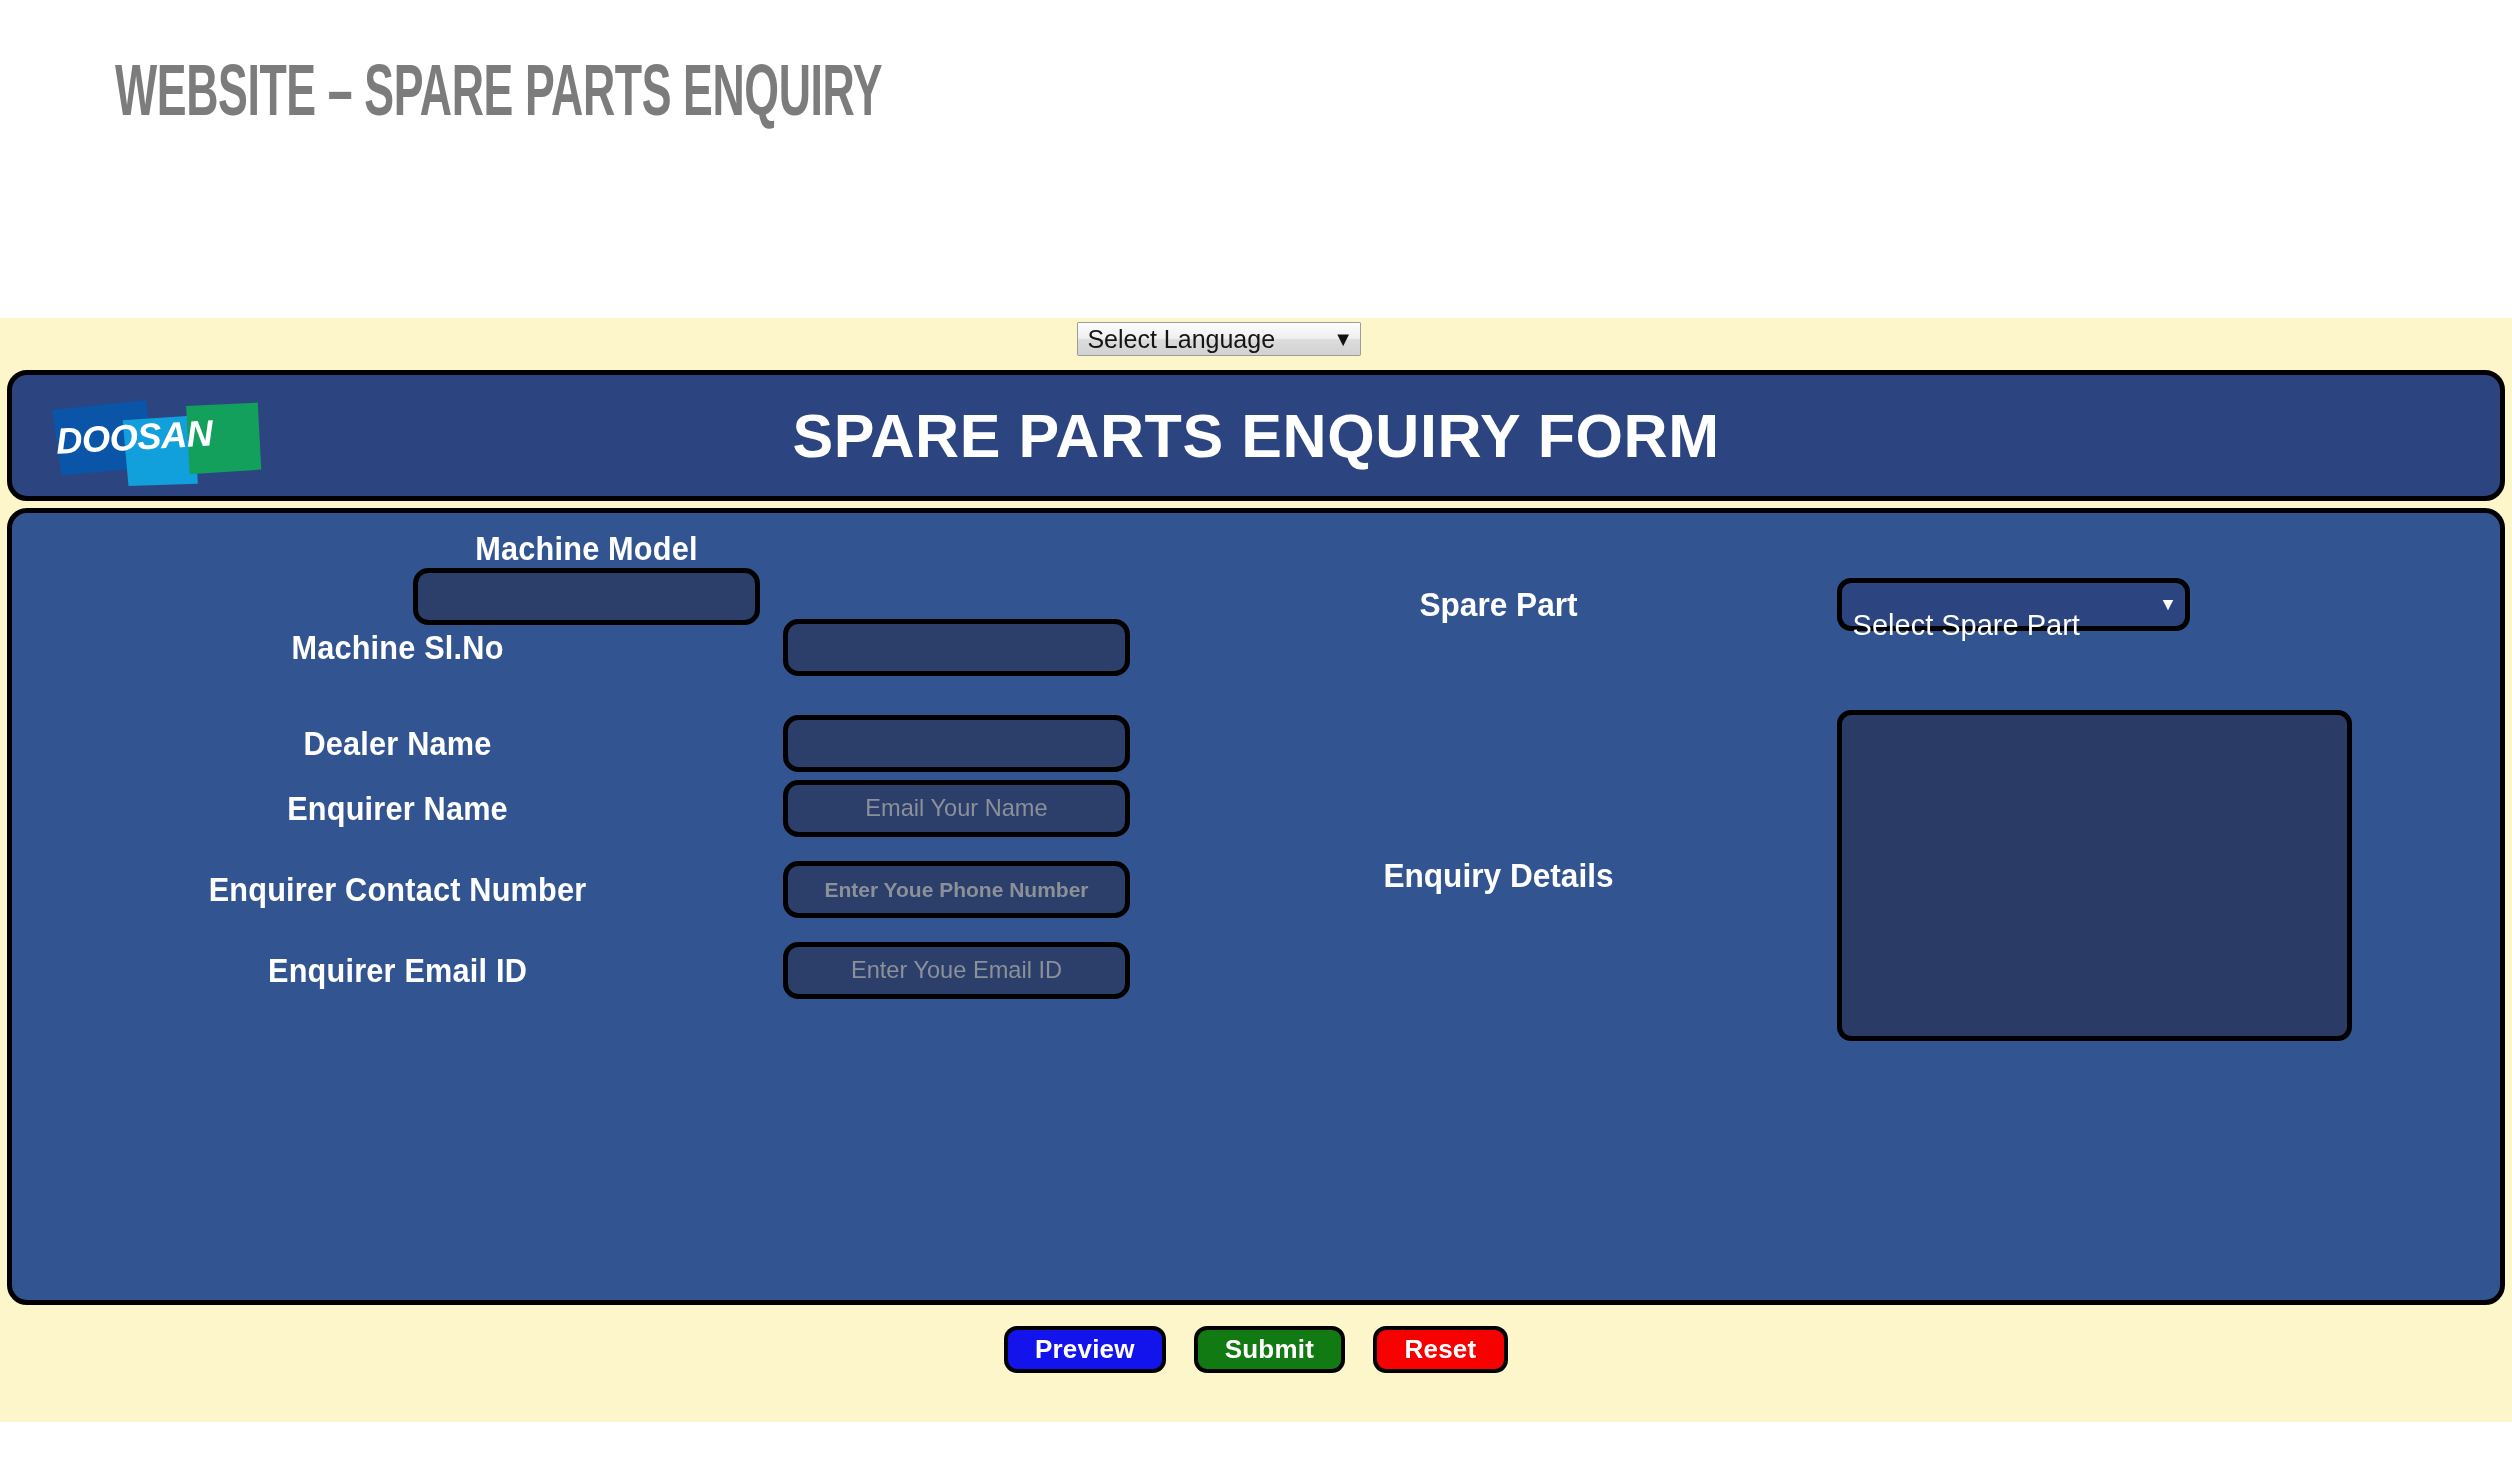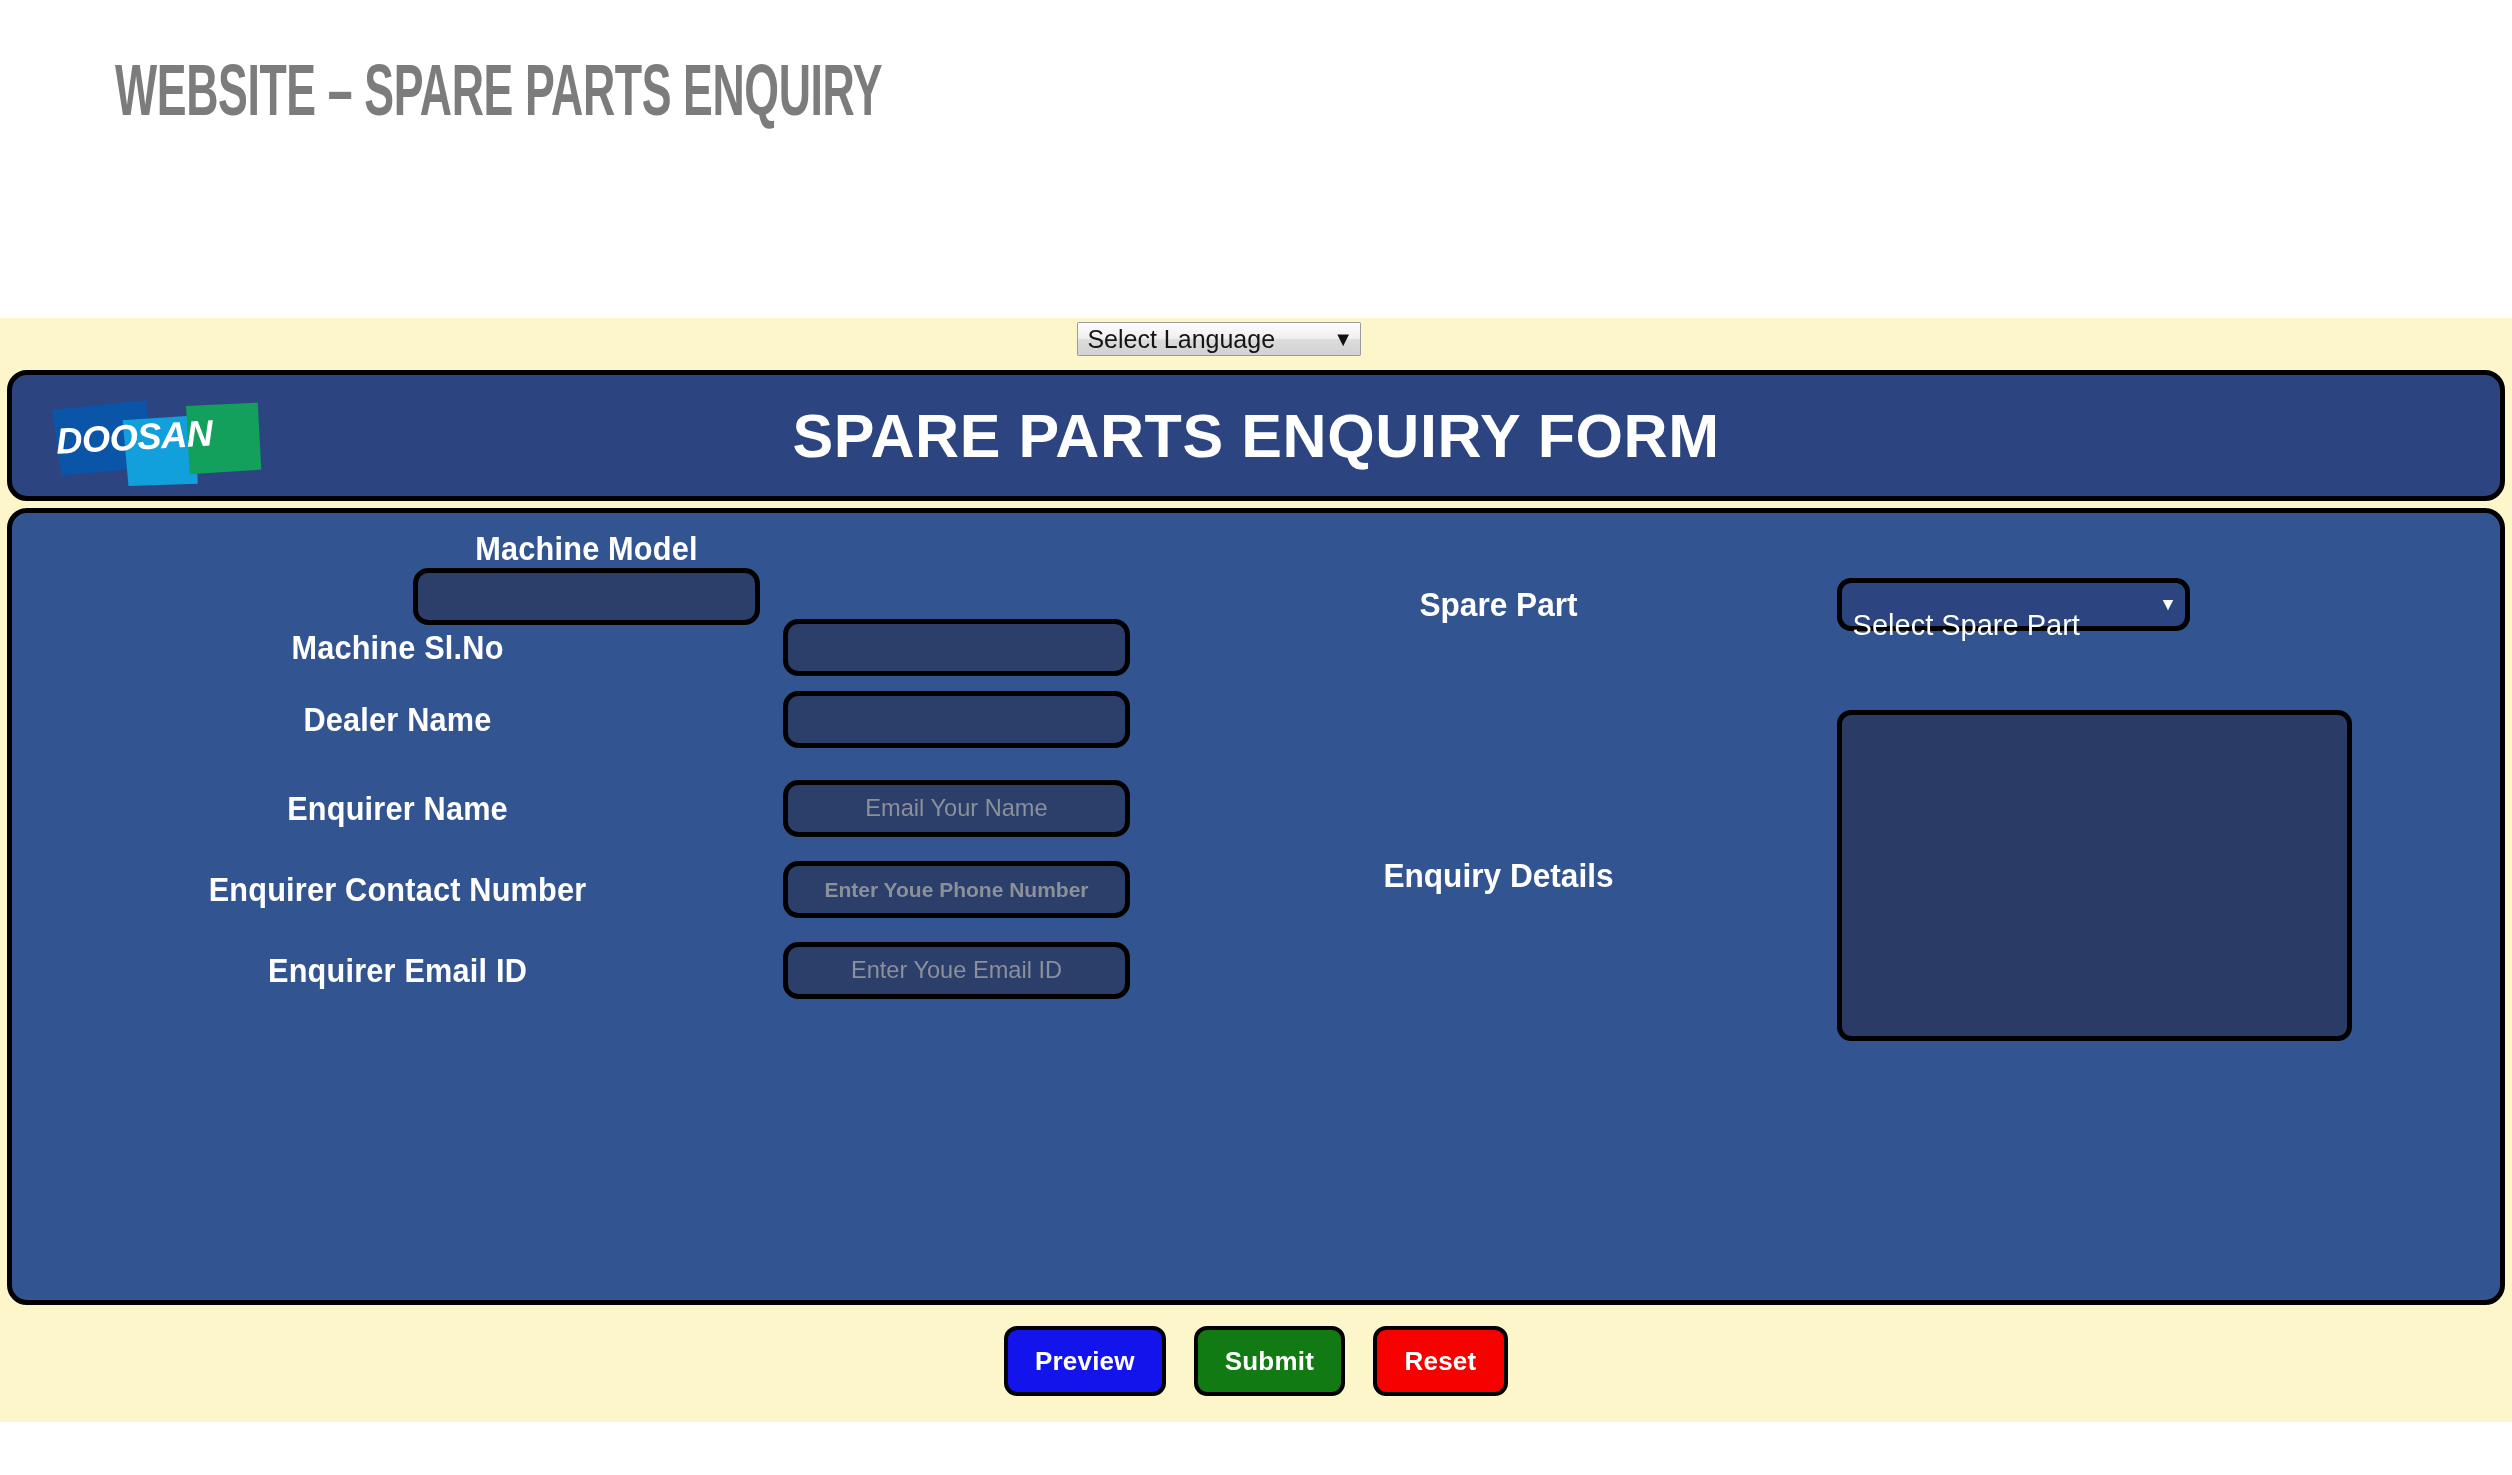--- a/index.html
+++ b/index.html
@@ -209,21 +209,21 @@
   #action-bar {
     position: absolute;
     left: 0;
     top: 1008px;
     width: 100%;
     display: flex;
     justify-content: center;
     gap: 28px;
   }
   .action-btn {
-    height: 70px;
+    height: 47px;
     box-sizing: border-box;
     border: 4.7px solid #000000;
     border-radius: 13px;
     display: flex;
     align-items: center;
     justify-content: center;
     color: #ffffff;
     font-size: 26px;
     font-weight: bold;
     letter-spacing: 0.2px;
@@ -272,21 +272,21 @@
         </div>
       </div>
 
       <div class="field-row" style="top:96px;">
         <div class="field-label">Machine Sl.No</div>
         <div class="field-control">
           <div class="text-input empty"></div>
         </div>
       </div>
 
-      <div class="field-row" style="top:168px;">
+      <div class="field-row" style="top:192px;">
         <div class="field-label">Dealer Name</div>
         <div class="field-control">
           <div class="text-input empty"></div>
         </div>
       </div>
 
       <div class="field-row" style="top:257px;">
         <div class="field-label">Enquirer Name</div>
         <div class="field-control">
           <div class="text-input">Email Your Name</div>

